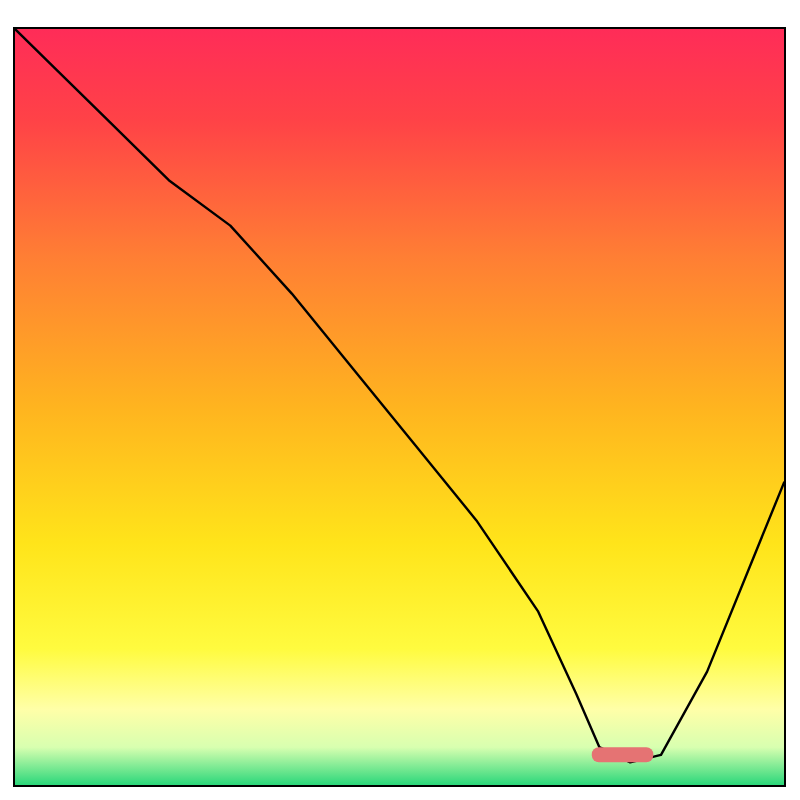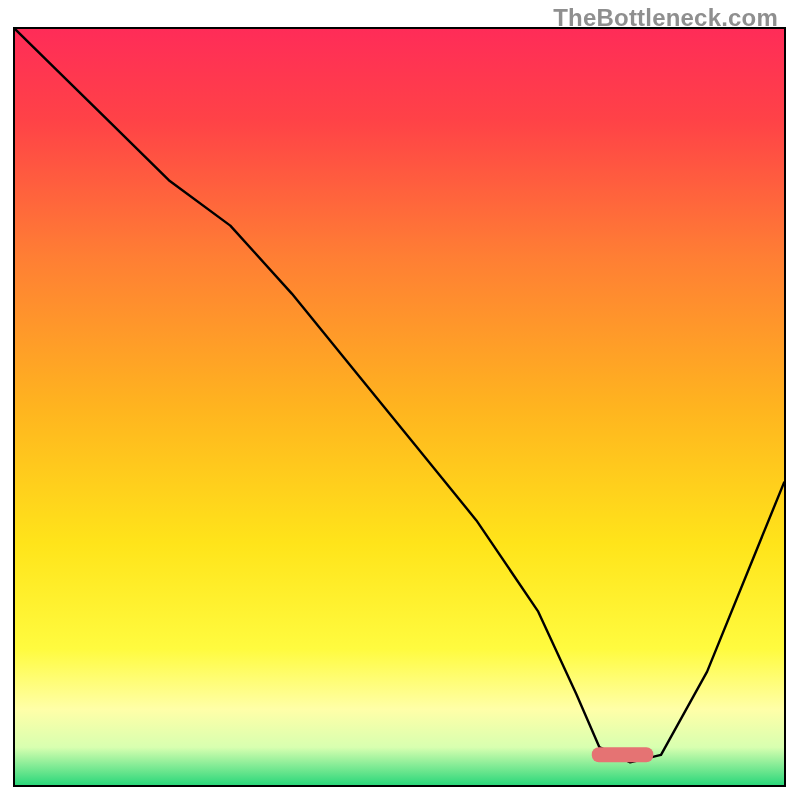--- a/index.html
+++ b/index.html
@@ -38,21 +38,20 @@
   svg.plot {
     display: block;
     width: 100%;
     height: 100%;
   }
 </style>
 </head>
 <body>
 <div class="container">
 
-  <div class="watermark">TheBottleneck.com</div>
 
   <div class="plot-frame">
     <svg class="plot" viewBox="0 0 769 756" preserveAspectRatio="none">
       <defs>
         <linearGradient id="bg-grad" x1="0" y1="0" x2="0" y2="1">
           <stop id="g0" offset="0%" stop-color="#ff2c58"></stop>
           <stop id="g1" offset="12%" stop-color="#ff4247"></stop>
           <stop id="g2" offset="30%" stop-color="#ff7e34"></stop>
           <stop id="g3" offset="50%" stop-color="#ffb41f"></stop>
           <stop id="g4" offset="68%" stop-color="#ffe41a"></stop>

